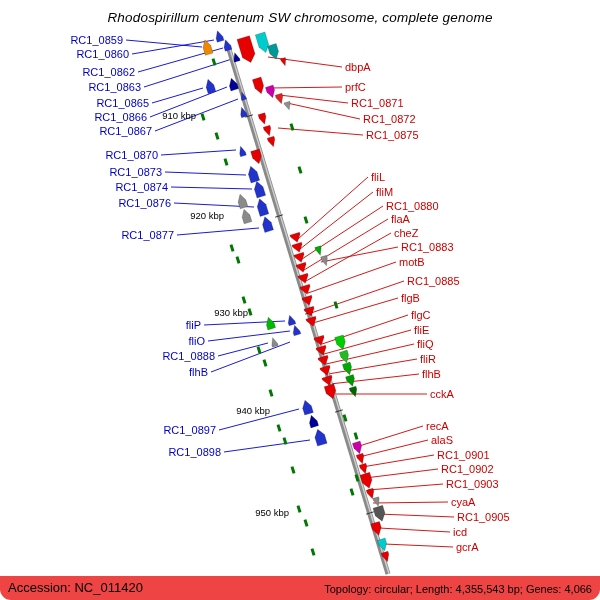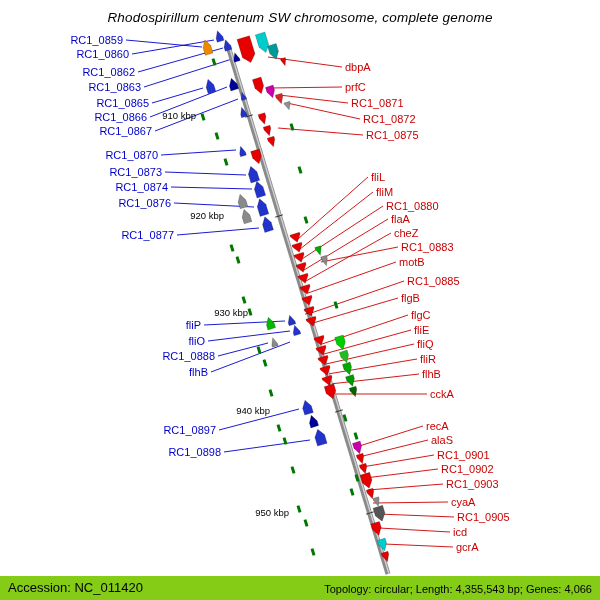--- a/index.html
+++ b/index.html
@@ -1,22 +1,22 @@
 <!DOCTYPE html>
 <html><head>
 <meta charset="utf-8">
 <style>
   * { margin:0; padding:0; box-sizing:border-box; }
   html,body { width:600px; height:600px; background:#ffffff; }
   body { font-family:"Liberation Sans","DejaVu Sans",sans-serif; }
-  .stage { position:relative; width:600px; height:600px; background:#ffffff; overflow:hidden; }
+  .stage { position:relative; width:600px; height:600px; background:#ffffff; overflow:hidden;border-radius:11px; }
   .title { position:absolute; top:10px; left:0; width:100%; text-align:center;
            font-style:italic; font-size:13.5px; color:#000; letter-spacing:0.2px; }
   svg#genome-svg { position:absolute; left:0; top:0; }
-  .footer { position:absolute; bottom:0; left:0; width:100%; height:24px; background:#84cc16; }
+  .footer { position:absolute; bottom:0; left:0; width:100%; height:24px; background:#ef4444; }
   .footer .acc   { position:absolute; left:8px;  bottom:5px; font-size:13px; color:#000; }
   .footer .stats { position:absolute; right:8px; bottom:5px; font-size:11px; color:#000; }
   text.gene-text  { font-size:11px;  font-family:"Liberation Sans","DejaVu Sans",sans-serif; }
   text.scale-text { font-size:9.5px; font-family:"Liberation Sans","DejaVu Sans",sans-serif; fill:#000; }
 </style>
 </head>
 <body>
 
 <div class="stage">
   <div class="title">Rhodospirillum centenum SW chromosome, complete genome</div>

